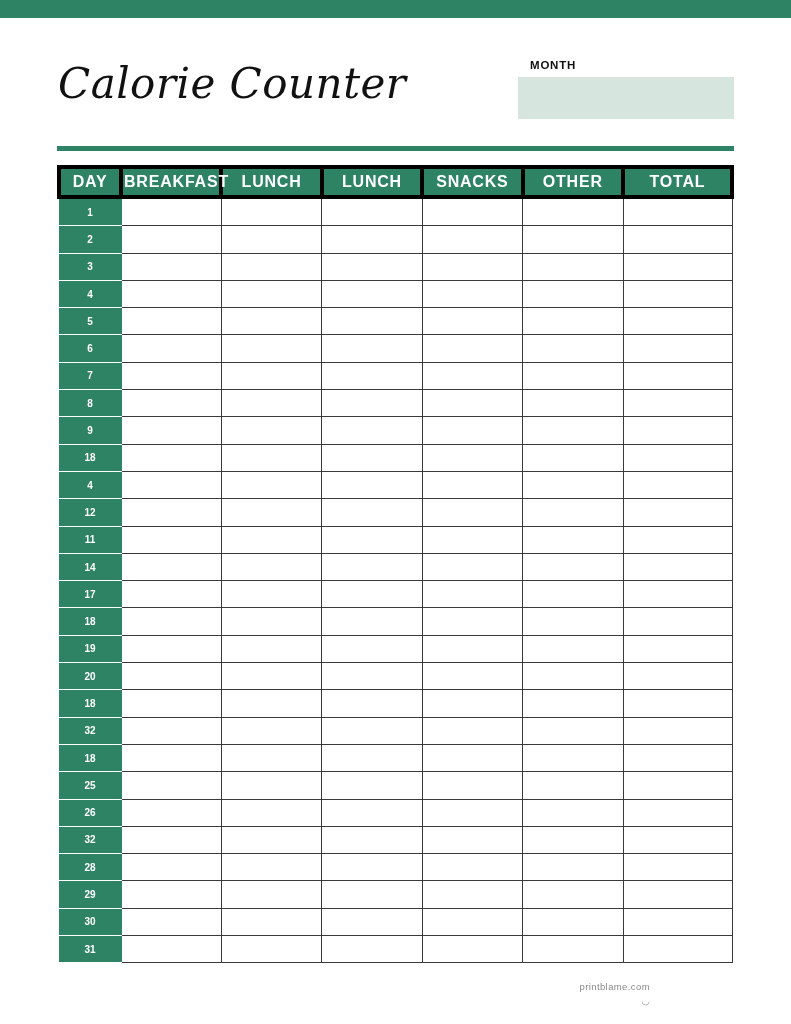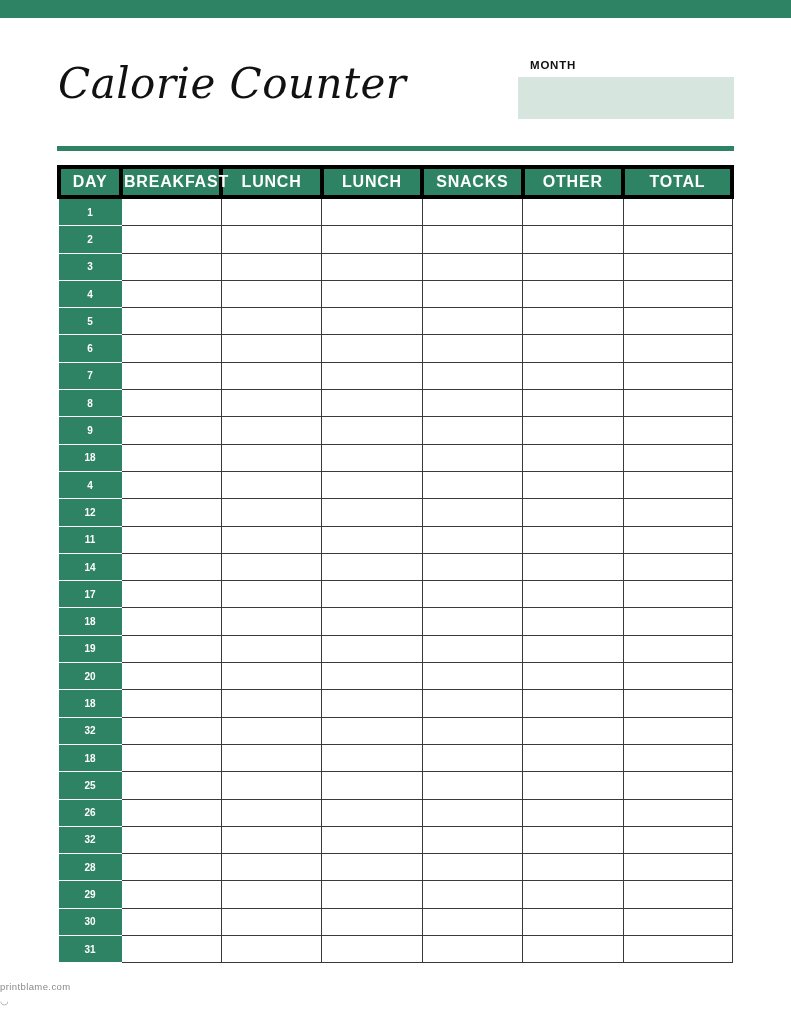--- a/index.html
+++ b/index.html
@@ -121,21 +121,21 @@
   table.calorie td.entry-cell {
     background: #ffffff;
     border: 1px solid #3a3a3a;
     height: 24.3px;
   }
   .footer {
     position: absolute;
     bottom: 18px;
     left: 0;
     width: 650px;
-    text-align: left;
+    text-align: right;
   }
   .footer-text {
     font-size: 9.5px;
     color: #8a8a8a;
     letter-spacing: 0.4px;
   }
   .footer-mark {
     margin-top: 4px;
     font-size: 10px;
     color: #9a9a9a;

